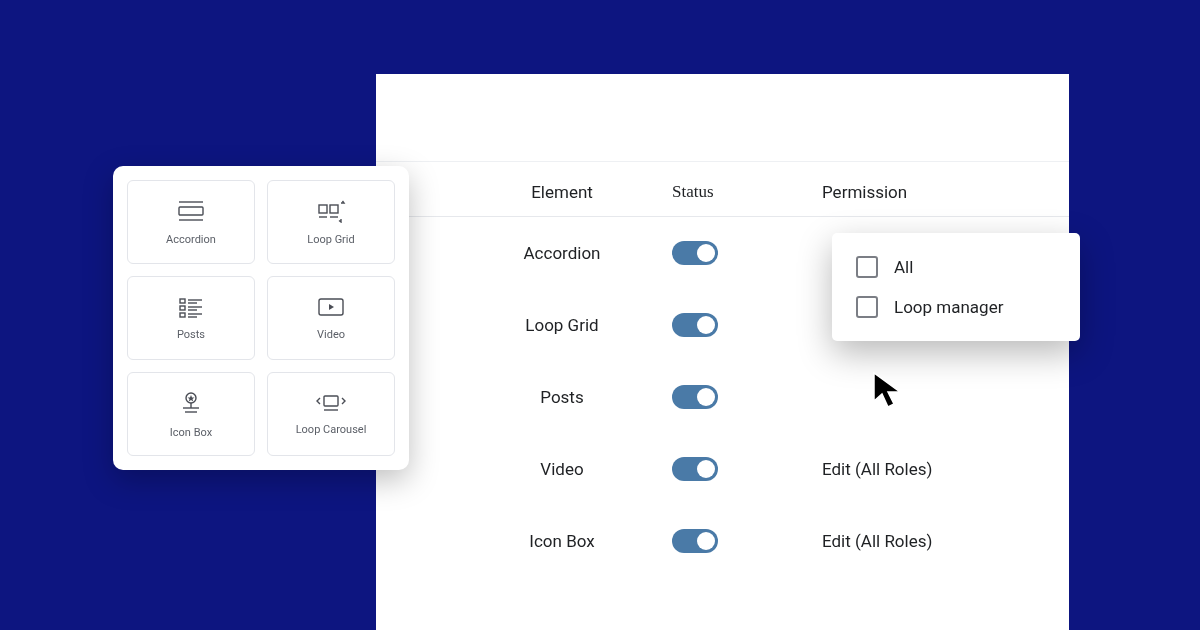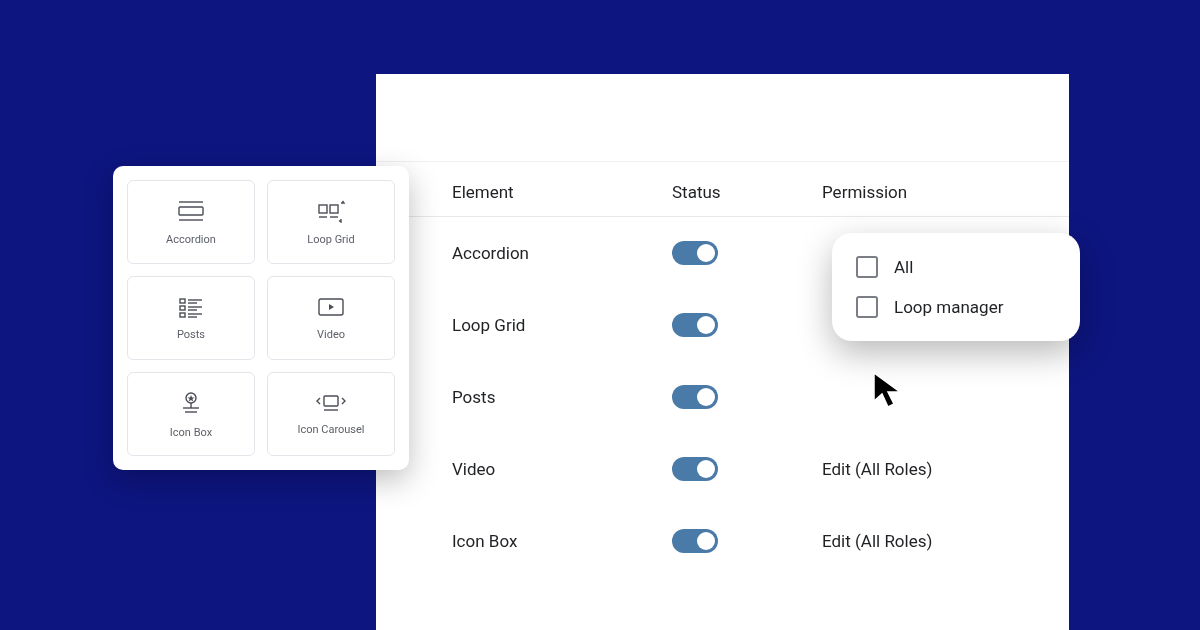--- a/index.html
+++ b/index.html
@@ -26,22 +26,22 @@
       background: #ffffff;
       border-bottom: 1px solid #eef0f3;
     }
     .table-header {
       display: flex;
       padding: 20px 40px 14px 76px;
       font-size: 17px;
       color: #1f2124;
       border-bottom: 1px solid #e6e8ec;
     }
-    .col-element { width: 220px; }
-    .col-status  { width: 150px; }
+    .col-element { width: 220px; text-align: center; }
+    .col-status  { width: 150px; font-family: Liberation Serif, serif; }
     .col-perm    { flex: 1; }
     
     .table-body { padding: 0 40px 0 76px; }
     .row {
       display: flex;
       align-items: center;
       height: 72px;
       font-size: 17px;
       color: #1f2124;
     }
@@ -95,21 +95,21 @@
       color: #5c6068;
     }
     
     
     .perm-dropdown {
       position: absolute;
       left: 832px;
       top: 233px;
       width: 248px;
       background: #ffffff;
-      border-radius: 20px;
+      border-radius: 5px;
       box-shadow: 0 12px 34px rgba(0,0,0,0.28);
       padding: 14px 0;
     }
     .perm-option {
       display: flex;
       align-items: center;
       gap: 16px;
       padding: 9px 24px;
       font-size: 17px;
       color: #1f2124;
@@ -238,21 +238,21 @@
     </svg>
     <span>Icon Box</span>
   </div>
   <div class="widget-item">
     <svg width="34" height="20" viewBox="0 0 34 20" fill="none" stroke="#4a4d55" stroke-width="1.4">
       <rect x="10" y="3" width="14" height="10" rx="1"></rect>
       <line x1="10" y1="17" x2="24" y2="17"></line>
       <polyline points="6,5 3,8 6,11"></polyline>
       <polyline points="28,5 31,8 28,11"></polyline>
     </svg>
-    <span>Icon Carousel</span>
+    <span>Loop Carousel</span>
   </div>
 </div>
 
 <div class="perm-dropdown">
   <div class="perm-option">
     <div class="chk"></div>
     <span>All</span>
   </div>
   <div class="perm-option">
     <div class="chk"></div>

